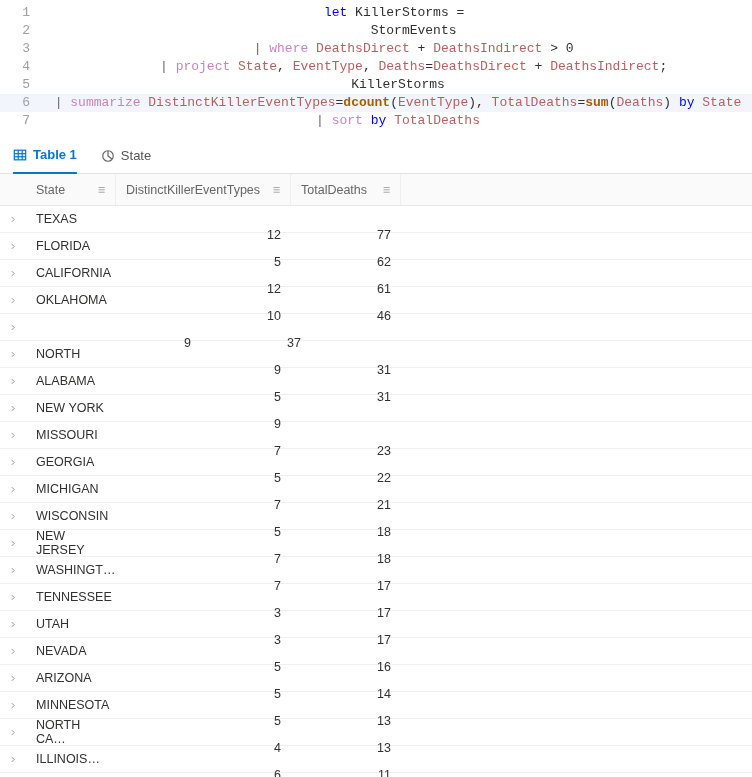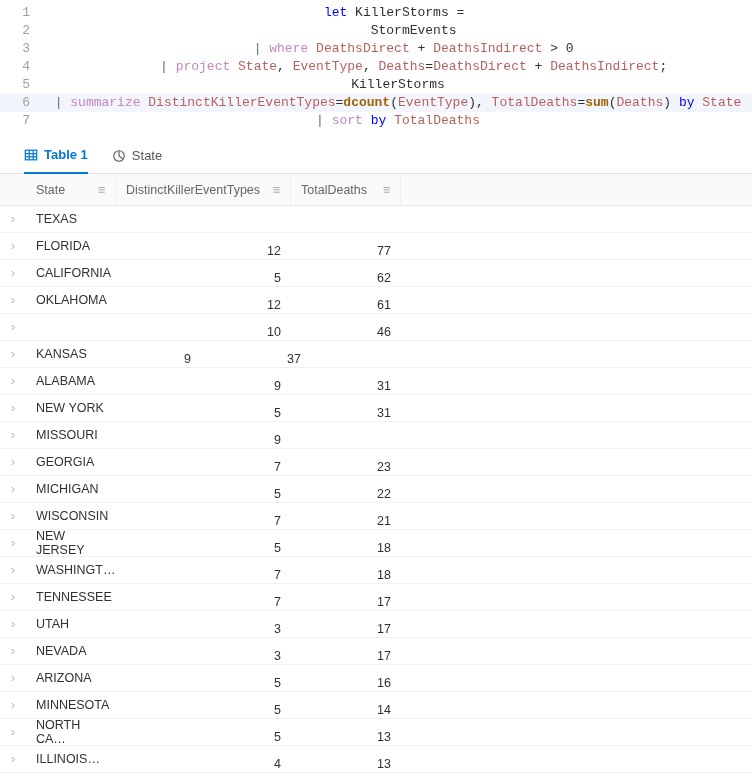--- a/index.html
+++ b/index.html
@@ -31,21 +31,21 @@
 .kw { color: #0000ff; }
 .op { color: #c586c0; }
 .fn { color: #a16207; font-weight: bold; }
 .col { color: #b86060; }
 .pipe { color: #666; }
 
 .tabbar {
   display: flex;
   align-items: center;
   border-bottom: 1px solid #e1e1e1;
-  padding: 0 24px;
+  padding: 0 13px;
   gap: 24px;
   height: 36px;
 }
 .tab {
   display: flex;
   align-items: center;
   gap: 6px;
   height: 36px;
   color: #555;
   cursor: pointer;
@@ -79,21 +79,21 @@
 .c-state { width: 90px; }
 .c-dket { width: 175px; justify-content: flex-end; }
 .c-td { width: 110px; justify-content: flex-end; }
 .ghead .c-dket, .ghead .c-td { justify-content: space-between; }
 .colmenu { color: #aaa; margin-left: 4px; }
 .ghead .c-td { border-right: 1px solid #eee; }
 .grow {
   display: flex;
   border-bottom: 1px solid #f0f0f0;
   height: 27px;
-  align-items: flex-start;
+  align-items: center;
   font-size: 12.5px;
 }
 .grow .c-exp { cursor: pointer; }
 .grow .c-exp svg { width: 9px; height: 9px; stroke: #888; }
 .grow .gcell { border-right: none; }
 .num { font-variant-numeric: tabular-nums; margin-top: 32px; }
 </style>
 </head>
 <body>
 
@@ -217,21 +217,21 @@
         </div>
         <div class="gcell c-dket num">9</div>
         <div class="gcell c-td num">37</div>
       </div>
       <div class="grow">
         <div class="gcell c-exp">
           <svg viewBox="0 0 10 10" fill="none" stroke-width="1.4">
             <path d="M3 1 L7 5 L3 9"></path>
           </svg>
         </div>
-        <div class="gcell c-state">KANSAS</div>
+        <div class="gcell c-state">NORTH</div>
         <div class="gcell c-dket num">9</div>
         <div class="gcell c-td num">31</div>
       </div>
       <div class="grow">
         <div class="gcell c-exp">
           <svg viewBox="0 0 10 10" fill="none" stroke-width="1.4">
             <path d="M3 1 L7 5 L3 9"></path>
           </svg>
         </div>
         <div class="gcell c-state">ALABAMA</div>

